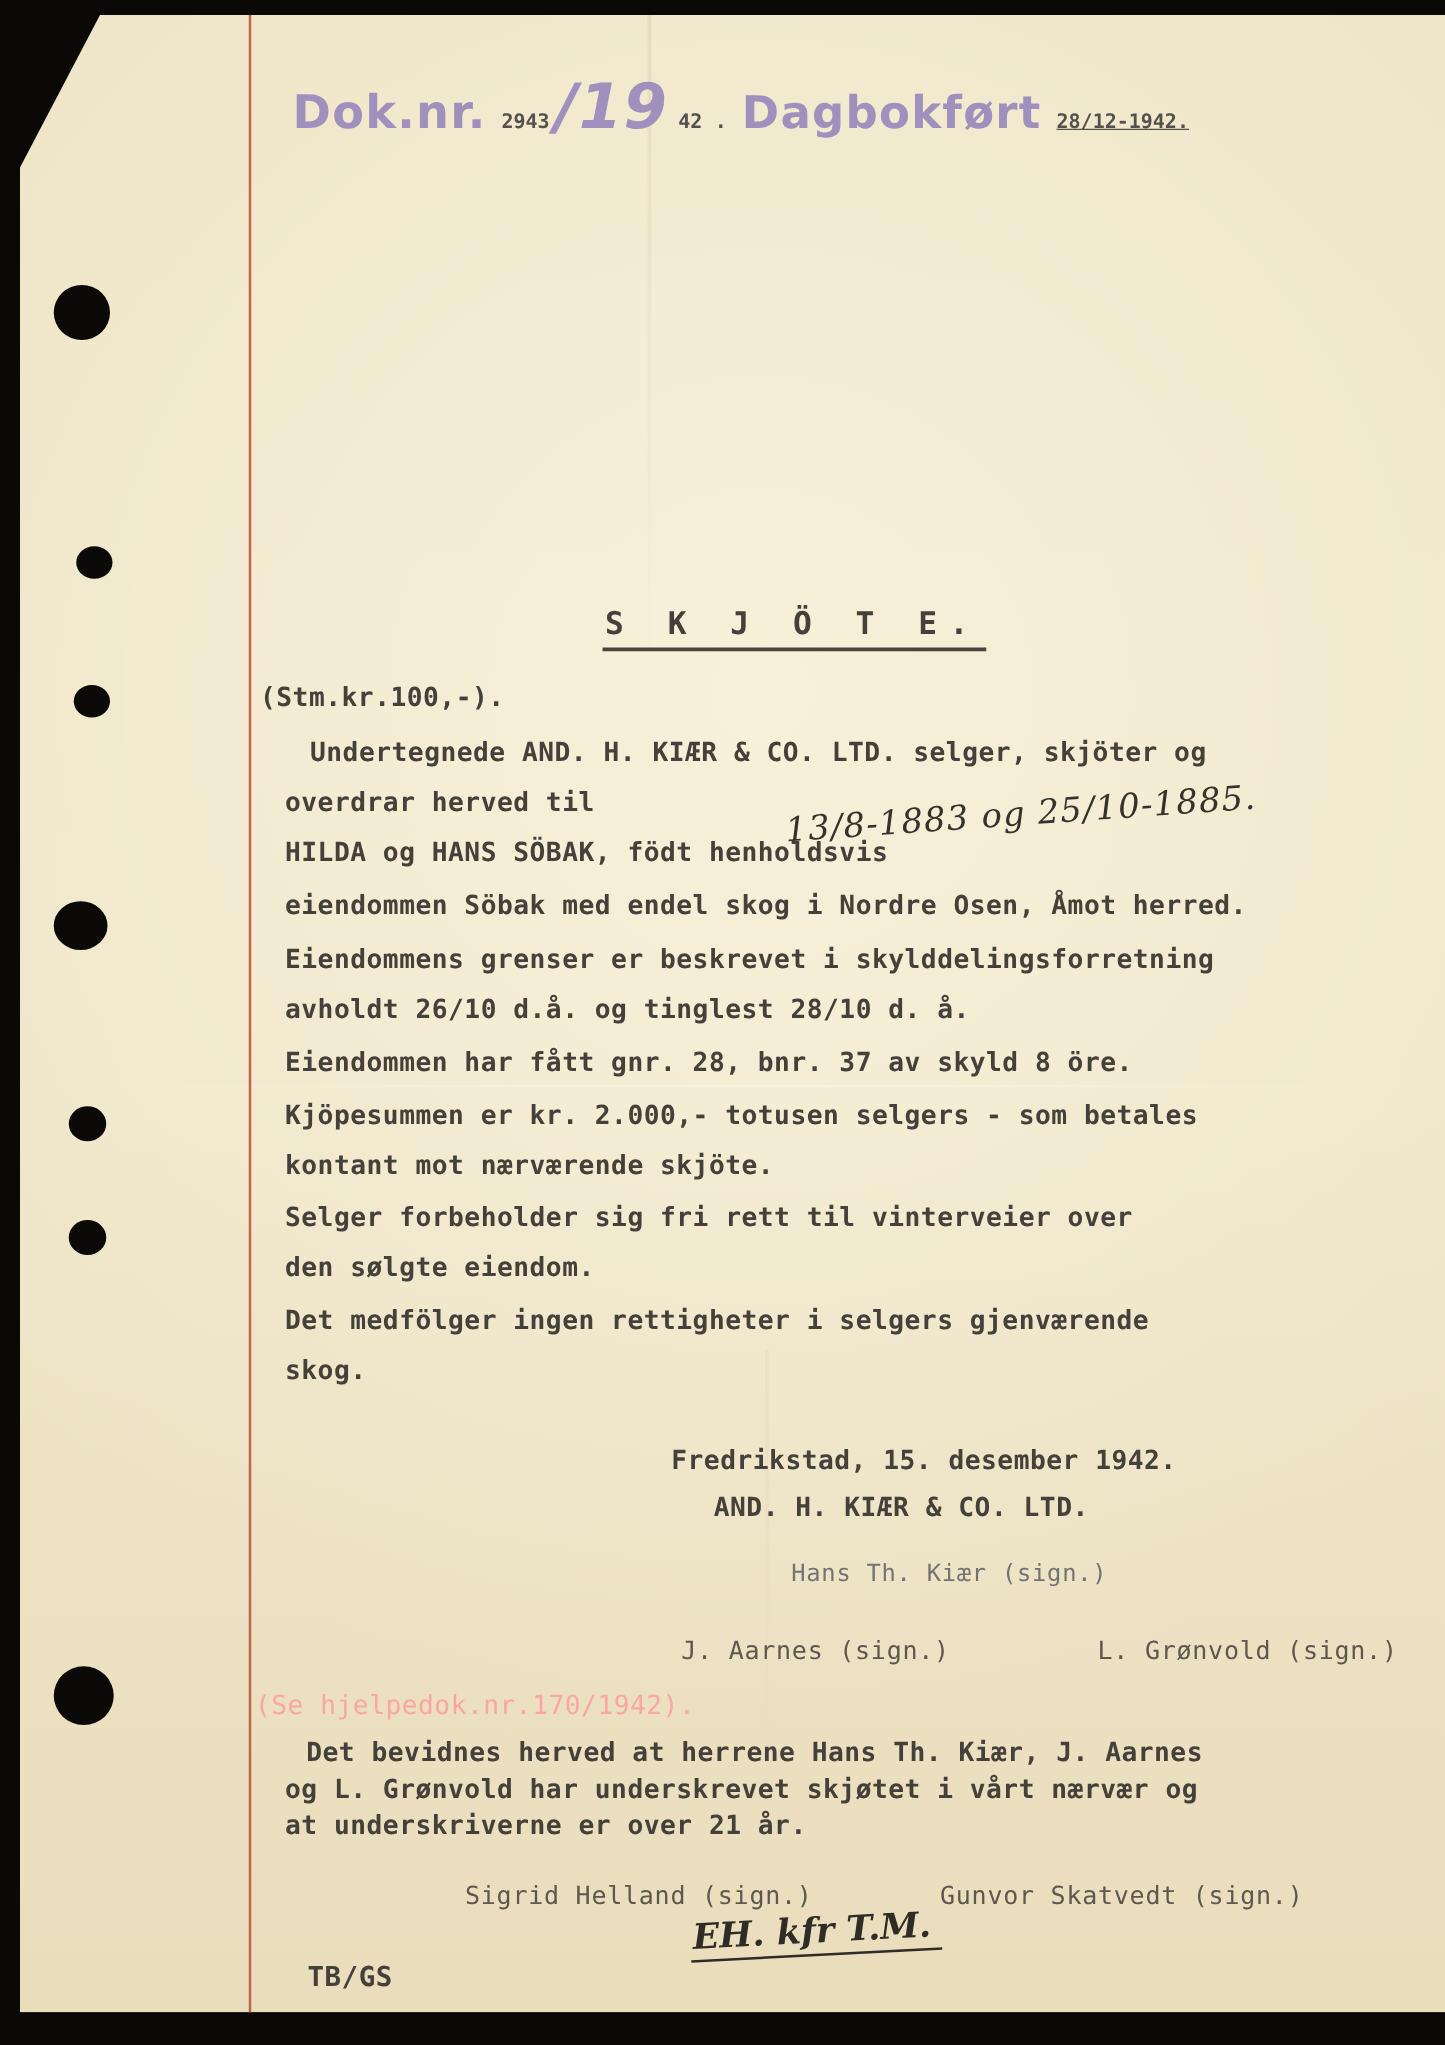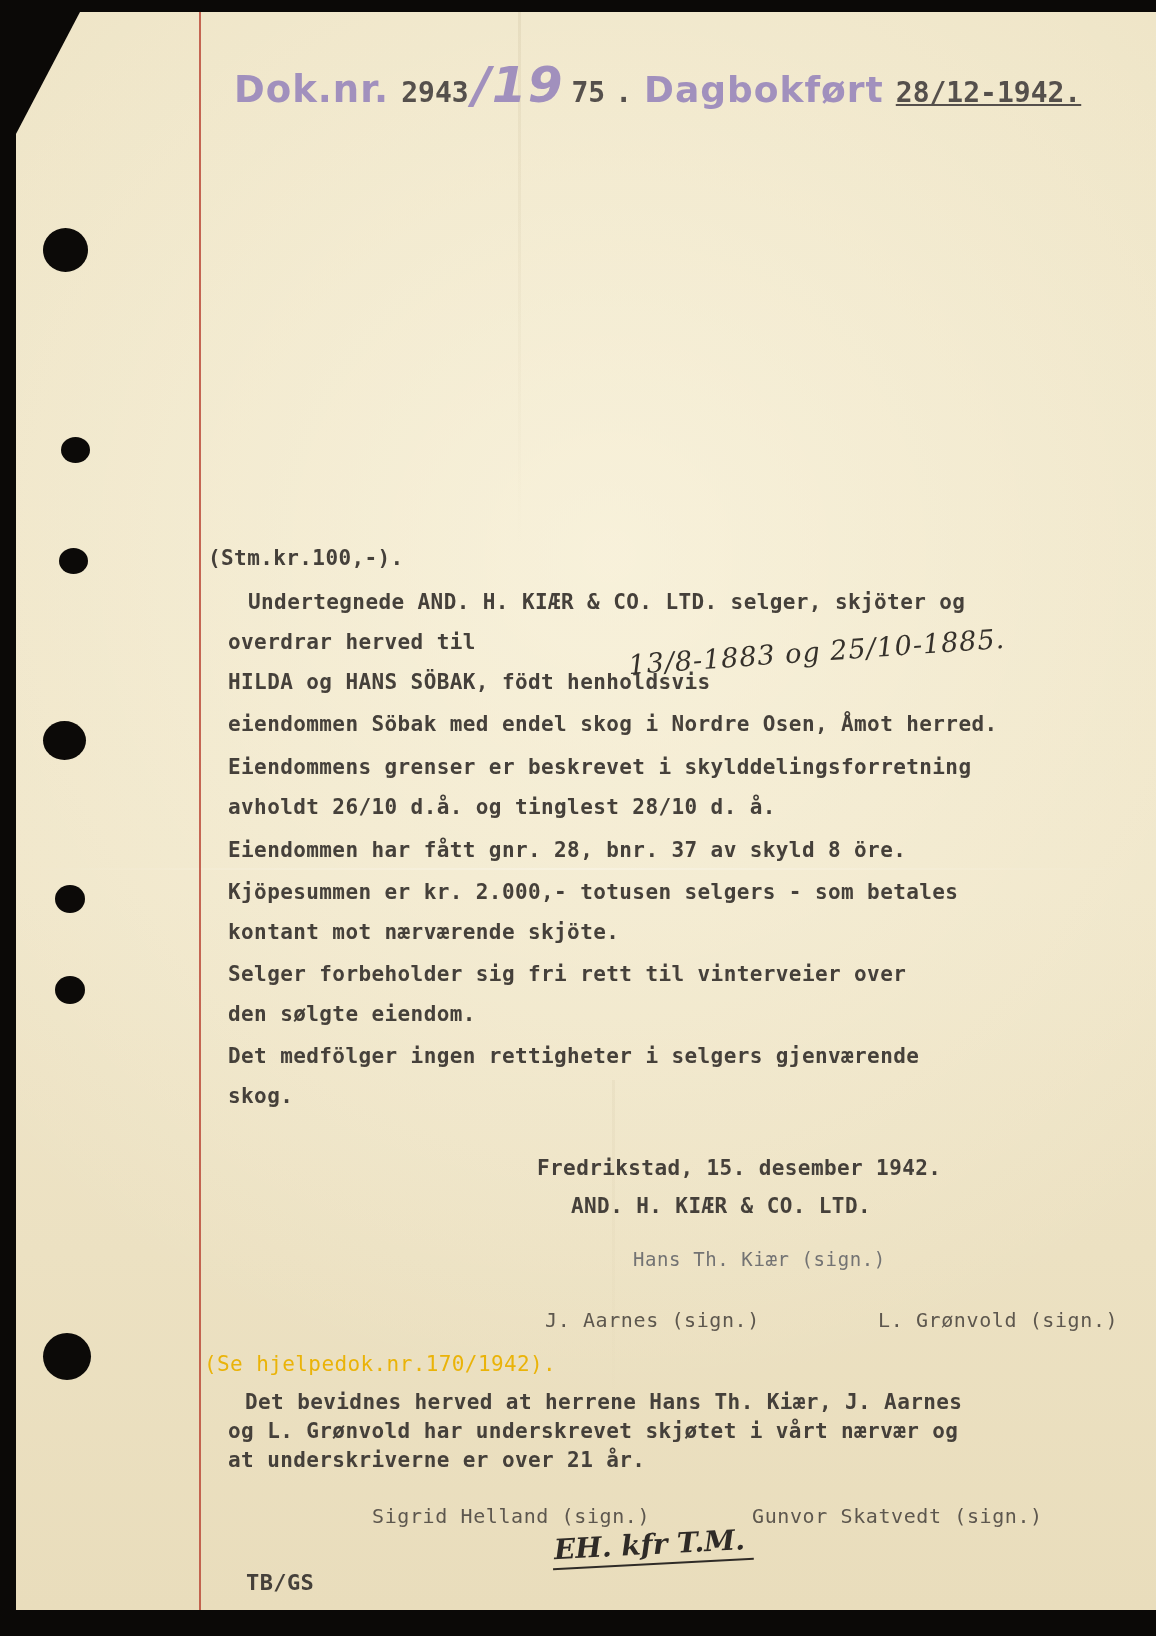--- a/index.html
+++ b/index.html
@@ -18,33 +18,33 @@
   .crease-v { position:absolute; width:3px; pointer-events:none;
     background:linear-gradient(to bottom, rgba(140,118,76,0.10), rgba(140,118,76,0)); }
   .crease-h { position:absolute; height:2px; pointer-events:none;
     background:linear-gradient(to right, rgba(255,255,255,0.0), rgba(255,255,255,0.28), rgba(255,255,255,0)); }
   .red-line { position:absolute; left:199px; top:12px; width:2px; height:1598px;
     background:rgba(183,64,48,0.78); }
   .hole { position:absolute; background:#0c0a08; border-radius:50%; }
 
   .tw { position:absolute; font-family:"DejaVu Sans Mono", monospace;
     font-size:21px; font-weight:700; color:#45403a; letter-spacing:0.4px; white-space:pre; }
-  .tw-plain { font-weight:400; color:#eab308; }
+  .tw-plain { font-weight:400; color:#fca5a5; }
   .sig { position:absolute; font-family:"DejaVu Sans Mono", monospace;
     font-size:19px; font-weight:400; color:#737373; letter-spacing:0.6px; white-space:pre; }
   .sig-lg { font-size:20px; color:#5d574e; }
   .title { font-size:25px; letter-spacing:10px; border-bottom:3px solid #4a443d; padding:0 4px 5px 2px; }
 
   .stamp-row { position:absolute; left:234px; top:56px; display:flex; align-items:baseline; white-space:pre; }
   .stamp-text { font-family:"DejaVu Sans", sans-serif; font-weight:700; color:#a априori; }
   .stamp-text { color:#a190bd; letter-spacing:1px; }
   .s37 { font-size:37px; }
   .s36 { font-size:36px; margin-left:12px; }
   .s42 { font-size:50px; margin-left:4px; font-style:italic; }
-  .tw-inline { font-family:"DejaVu Sans Mono", monospace; font-size:28px; font-weight:700; color:#55504c; }
+  .tw-inline { font-family:"DejaVu Sans Mono", monospace; font-size:16px; font-weight:700; color:#55504c; }
   .m12 { margin-left:12px; } .m8 { margin-left:8px; } .m10 { margin-left:10px; } .m28 { margin-left:12px;text-decoration:underline; }
 
   .hand { position:absolute; font-family:"DejaVu Serif", serif; font-style:italic;
     color:#35312b; white-space:pre; }
   .hand-dates { font-size:27px; transform:rotate(-4deg); letter-spacing:1px; }
   .hand-initials { font-size:28px; font-weight:700; transform:rotate(-3deg);
     color:#2f2b27; border-bottom:2px solid #2f2b27; padding:0 8px 2px 2px; }
 </style>
 </head>
 <body>
@@ -64,26 +64,27 @@
   <div class="hole" style="left:59px;  top:548px;  width:29px; height:26px;"></div>
   <div class="hole" style="left:43px;  top:721px;  width:43px; height:39px;"></div>
   <div class="hole" style="left:55px;  top:885px;  width:30px; height:28px;"></div>
   <div class="hole" style="left:55px;  top:976px;  width:30px; height:28px;"></div>
   <div class="hole" style="left:43px;  top:1333px; width:48px; height:47px;"></div>
 
   <div class="stamp-row">
     <span class="stamp-text s37">Dok.nr.</span>
     <span class="tw-inline m12">2943</span>
     <span class="stamp-text s42">/19</span>
-    <span class="tw-inline m8">75</span>
+    <span class="tw-inline m8">42</span>
     <span class="tw-inline m10">.</span>
     <span class="stamp-text s36">Dagbokført</span>
     <span class="tw-inline m28">28/12-1942.</span>
   </div>
 
+  <div class="tw title" style="left:482px; top:484px;">S K J Ö T E.</div>
 
   <div class="tw" style="left:208px; top:546px;">(Stm.kr.100,-).</div>
 
   <div class="tw" style="left:228px; top:590px;margin-left:20px;">Undertegnede AND. H. KIÆR &amp; CO. LTD. selger, skjöter og</div>
   <div class="tw" style="left:228px; top:630px;">overdrar herved til</div>
   <div class="tw" style="left:228px; top:670px;">HILDA og HANS SÖBAK, födt henholdsvis</div>
   <div class="hand hand-dates" style="left:628px; top:636px;">13/8-1883 og 25/10-1885.</div>
   <div class="tw" style="left:228px; top:712px;">eiendommen Söbak med endel skog i Nordre Osen, Åmot herred.</div>
   <div class="tw" style="left:228px; top:755px;">Eiendommens grenser er beskrevet i skylddelingsforretning</div>
   <div class="tw" style="left:228px; top:795px;">avholdt 26/10 d.å. og tinglest 28/10 d. å.</div>

